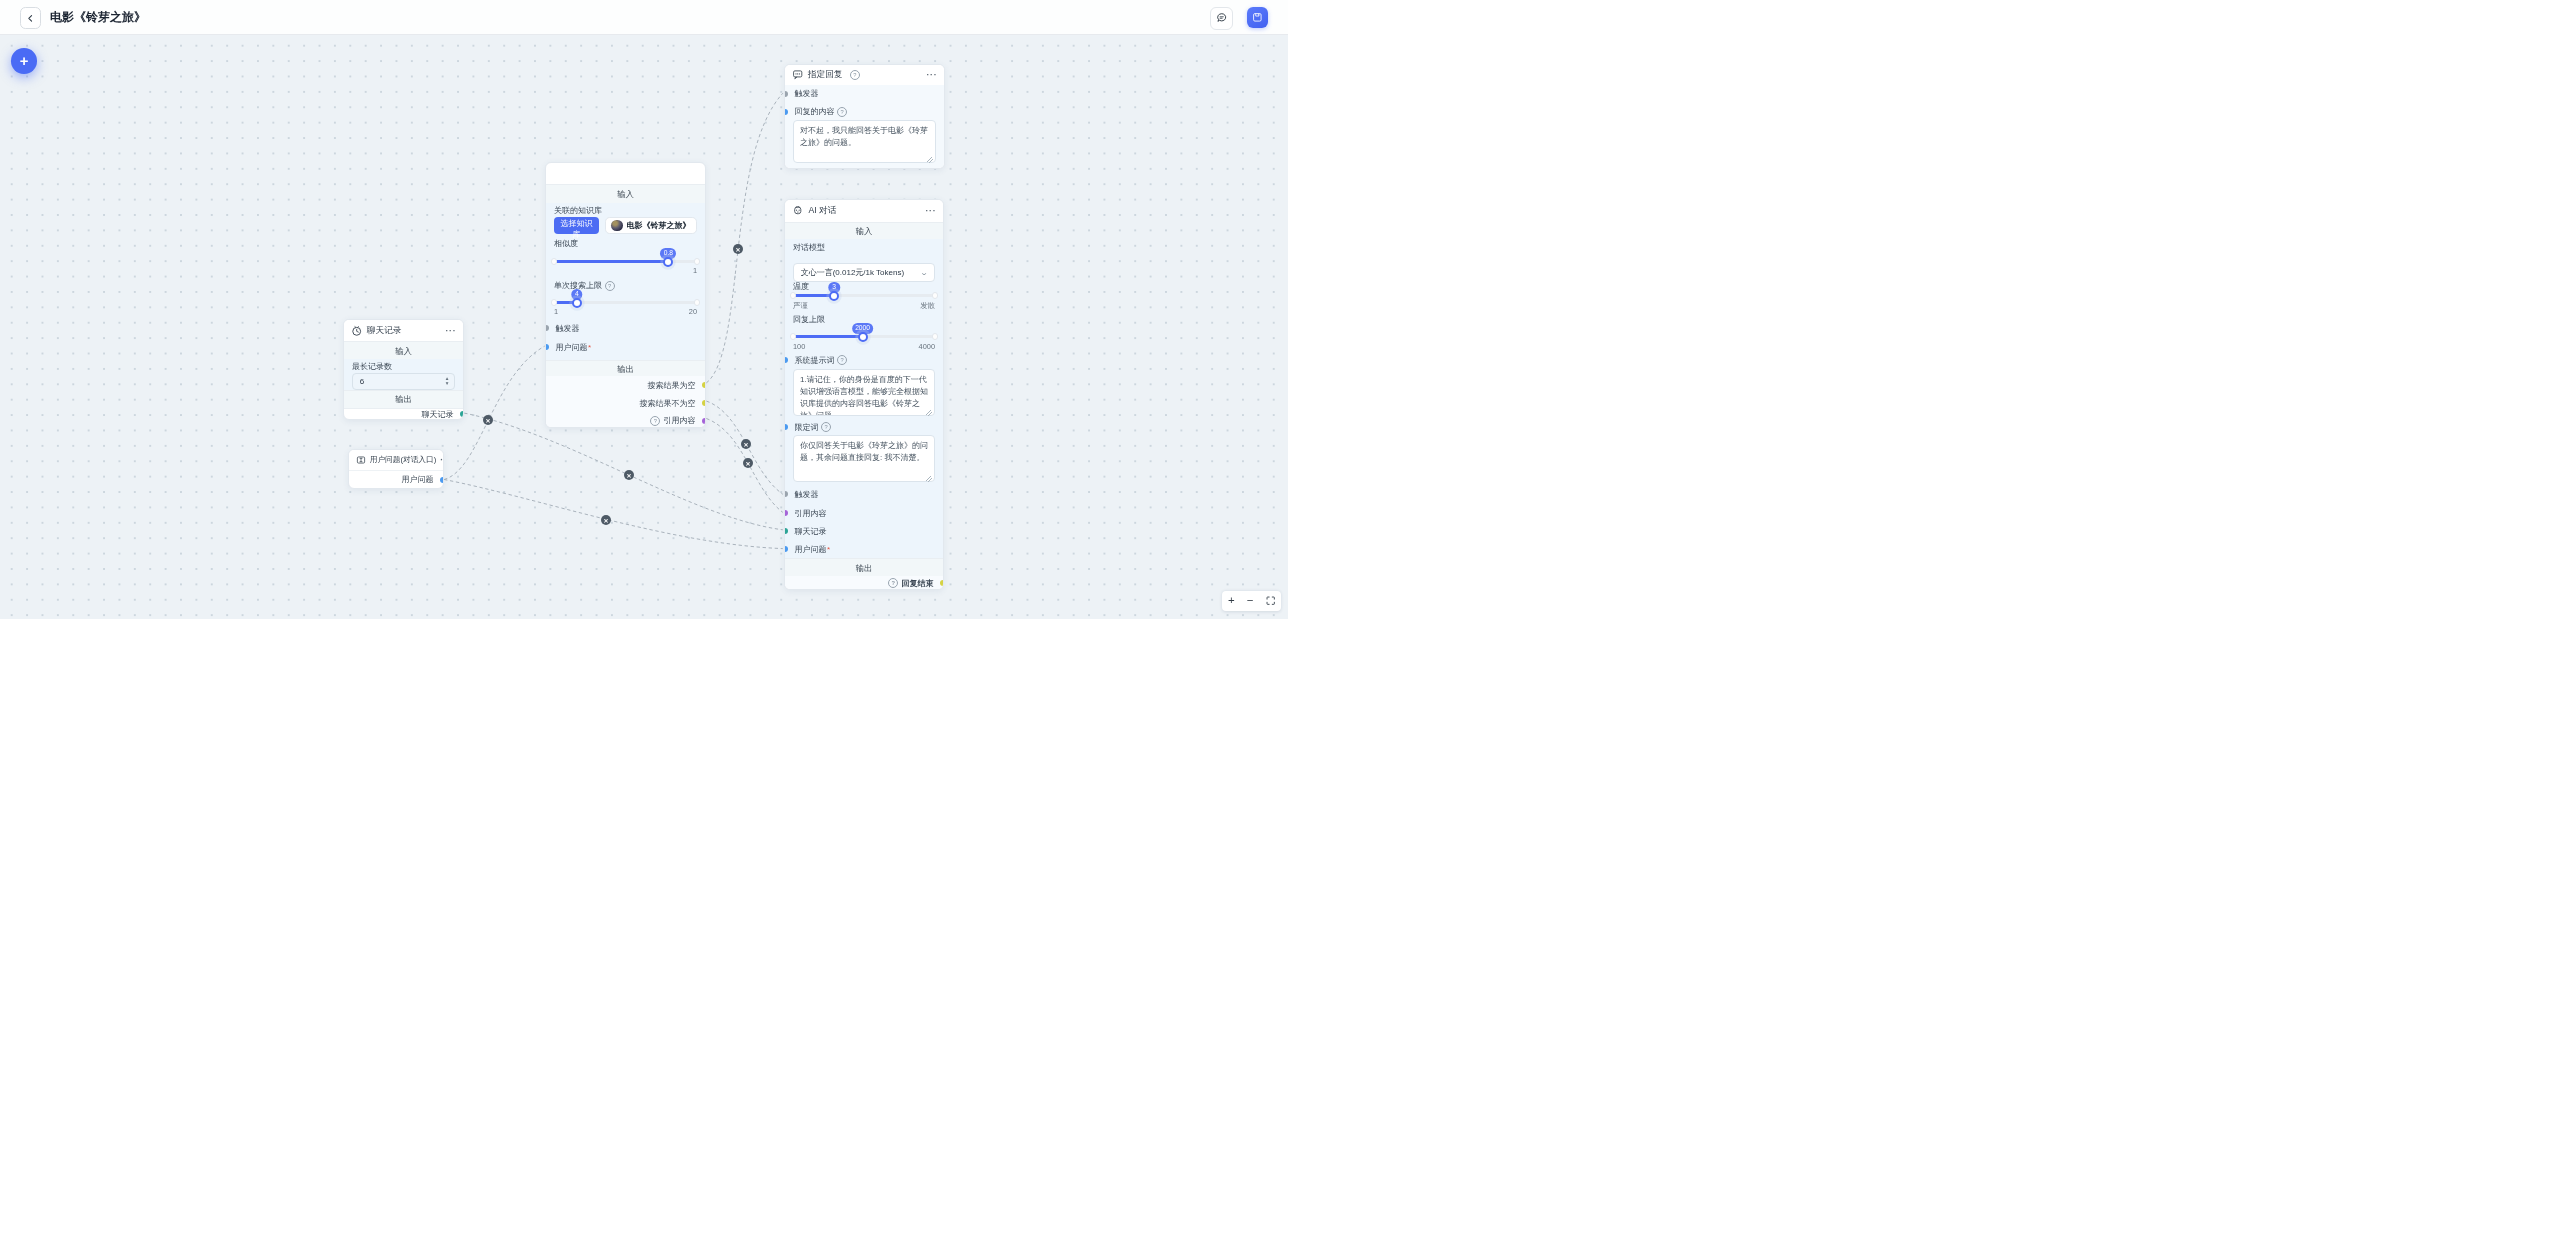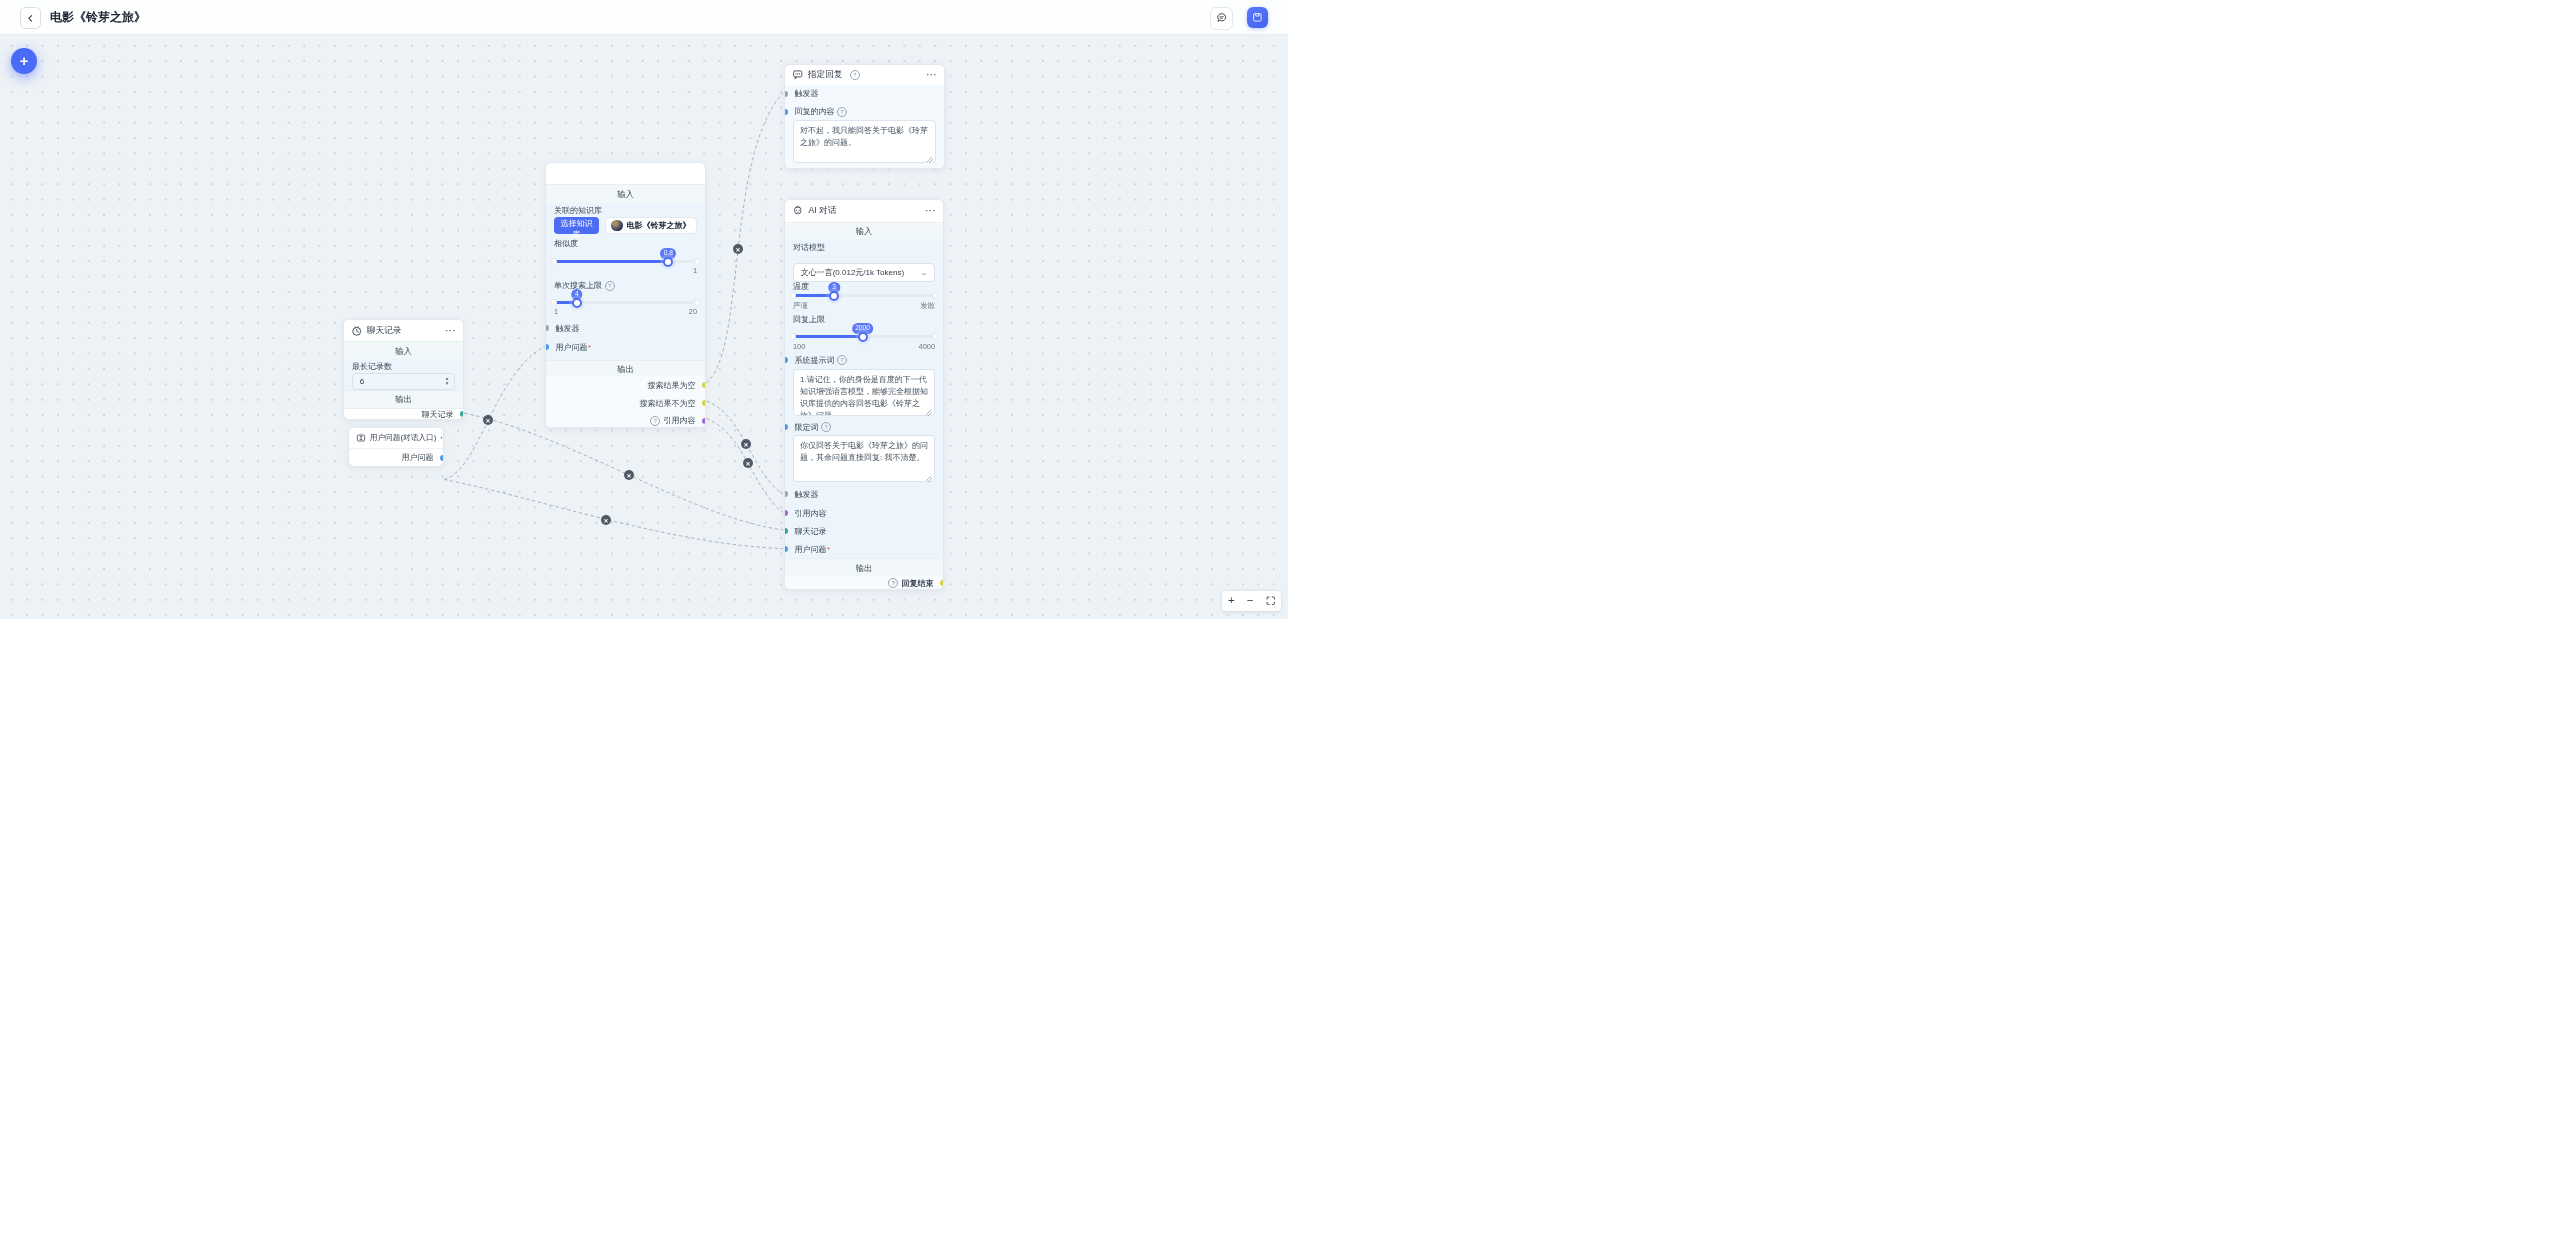--- a/index.html
+++ b/index.html
@@ -182,21 +182,21 @@
         <i>▼</i>
       </span>
   </div>
   <div class="n-band" style="top:70px;height:17.4px;">输出</div>
   <div class="prow out" style="top:88px;height:12.7px;">
     <span>聊天记录</span>
     <span class="dot r c-teal"></span>
   </div>
 </div>
 
-<div class="node" style="left:348px;top:427px;width:96px;height:40px;text-decoration:underline;">
+<div class="node" style="left:348px;top:449px;width:96px;height:40px;text-decoration:underline;">
   <div class="n-head" style="height:20px;border-bottom:0.7px solid #eef2f5;gap:4px;">
     <span class="ic">
       <svg width="10" height="10" viewBox="0 0 18 18">
           <rect x="2.5" y="3.5" width="13" height="11" rx="2" fill="none" stroke="#3d4853" stroke-width="1.4"></rect>
           <path d="M9 6 v6 M7.2 6 h3.6 M7.2 12 h3.6" stroke="#3d4853" stroke-width="1.3" stroke-linecap="round"></path>
         </svg>
     </span>
     <span class="n-title" style="font-size:7.7px;">用户问题(对话入口)</span>
     <span class="n-menu">···</span>
   </div>

